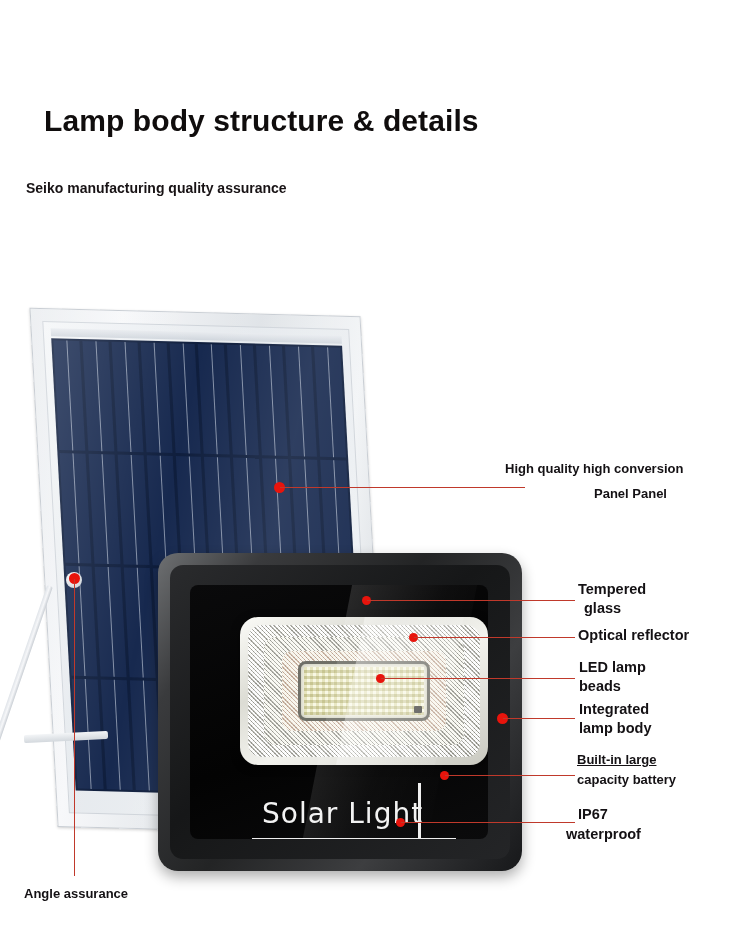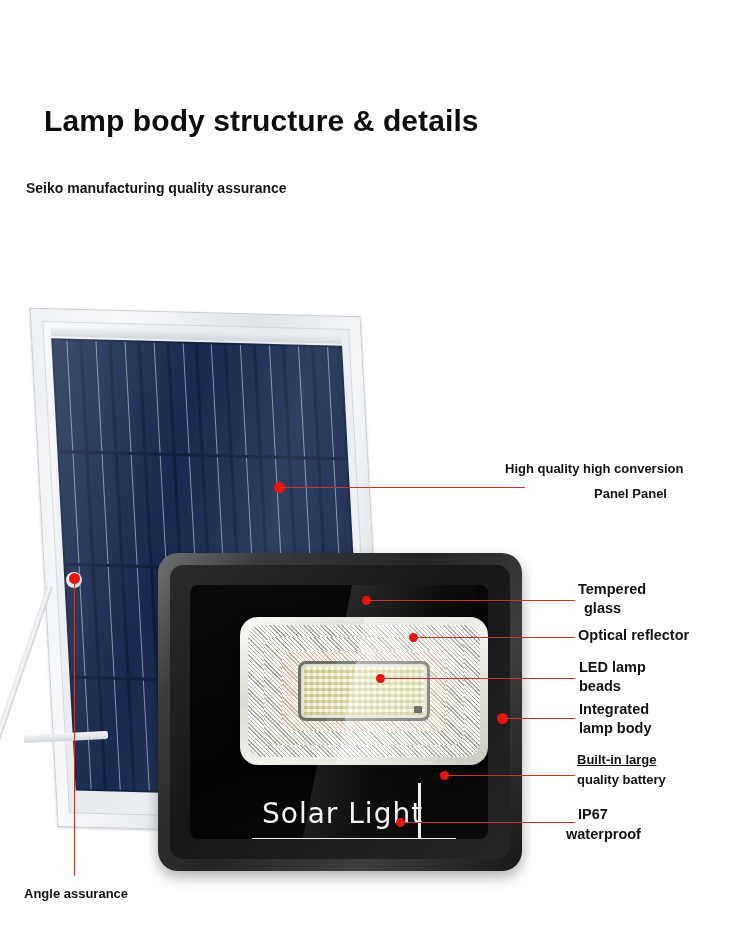--- a/index.html
+++ b/index.html
@@ -316,20 +316,20 @@
 
   <div class="callout" style="left:578px;top:626px;">Optical reflector</div>
 
   <div class="callout" style="left:579px;top:658px;">LED lamp</div>
   <div class="callout" style="left:579px;top:677px;">beads</div>
 
   <div class="callout" style="left:579px;top:700px;">Integrated</div>
   <div class="callout" style="left:579px;top:719px;">lamp body</div>
 
   <div class="callout lg" style="left:577px;top:752px;text-decoration:underline;">Built-in large</div>
-  <div class="callout lg" style="left:577px;top:772px;">quality battery</div>
+  <div class="callout lg" style="left:577px;top:772px;">capacity battery</div>
 
   <div class="callout" style="left:578px;top:805px;">IP67</div>
   <div class="callout" style="left:566px;top:825px;">waterproof</div>
 
   <div class="callout lg" style="left:24px;top:886px;">Angle assurance</div>
 
 </div>
 
 </body></html>

